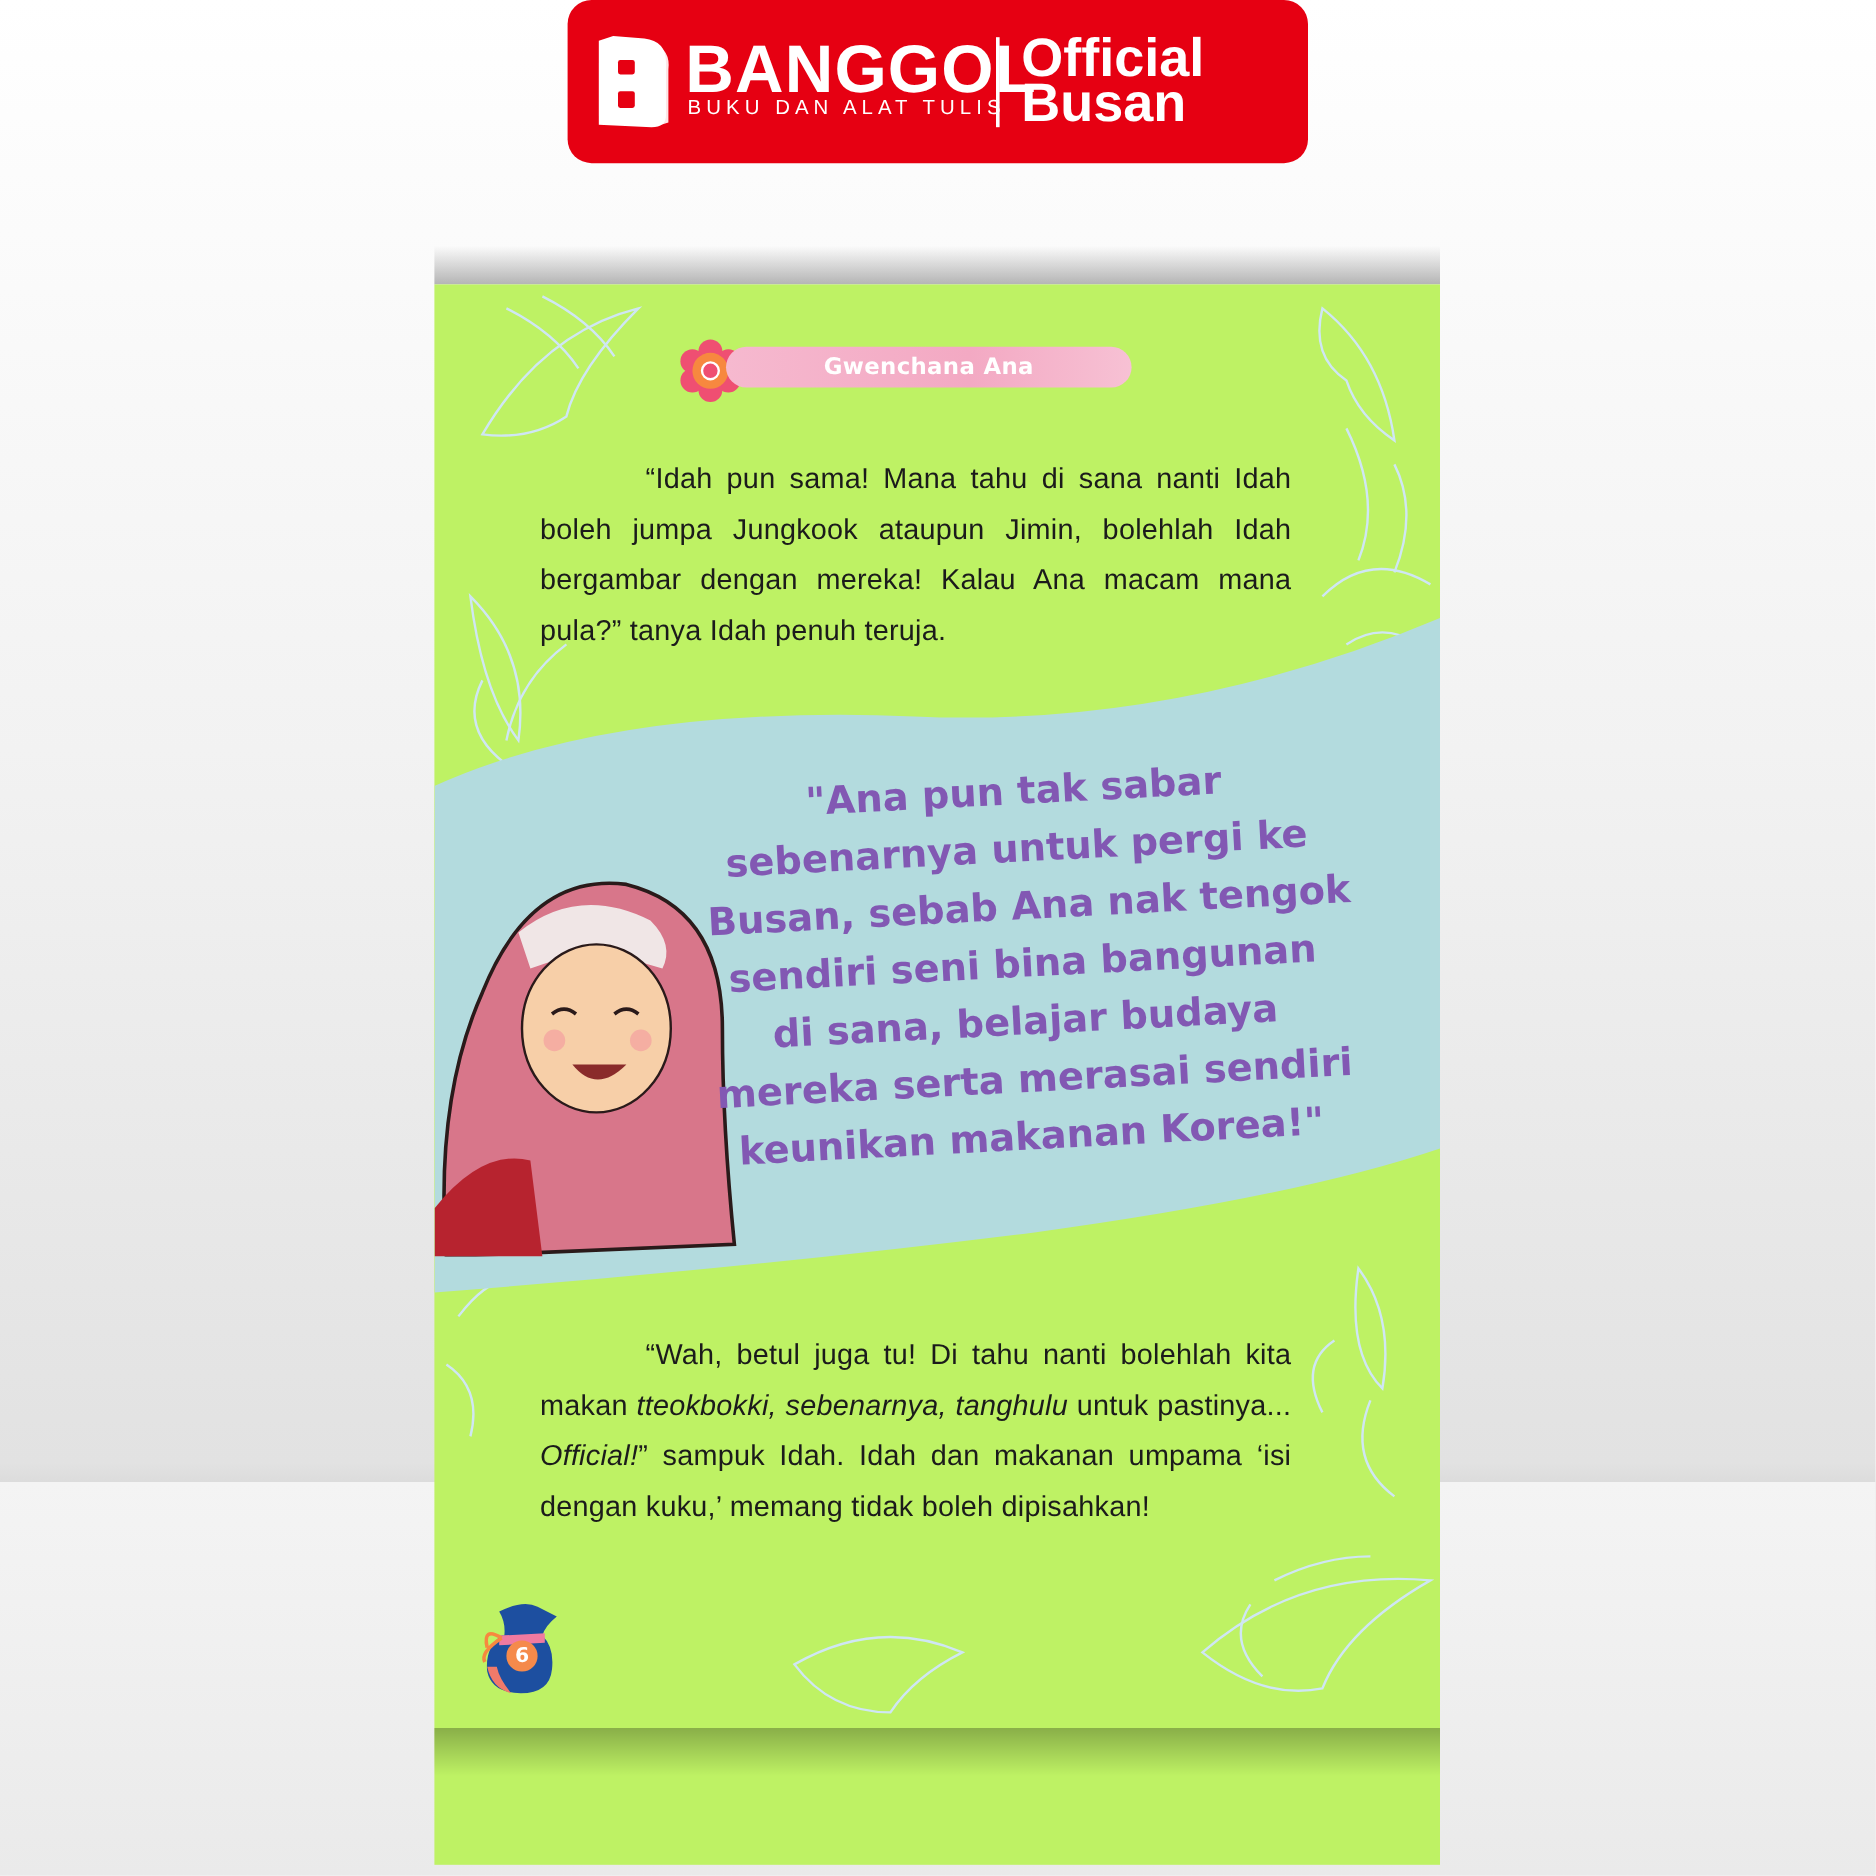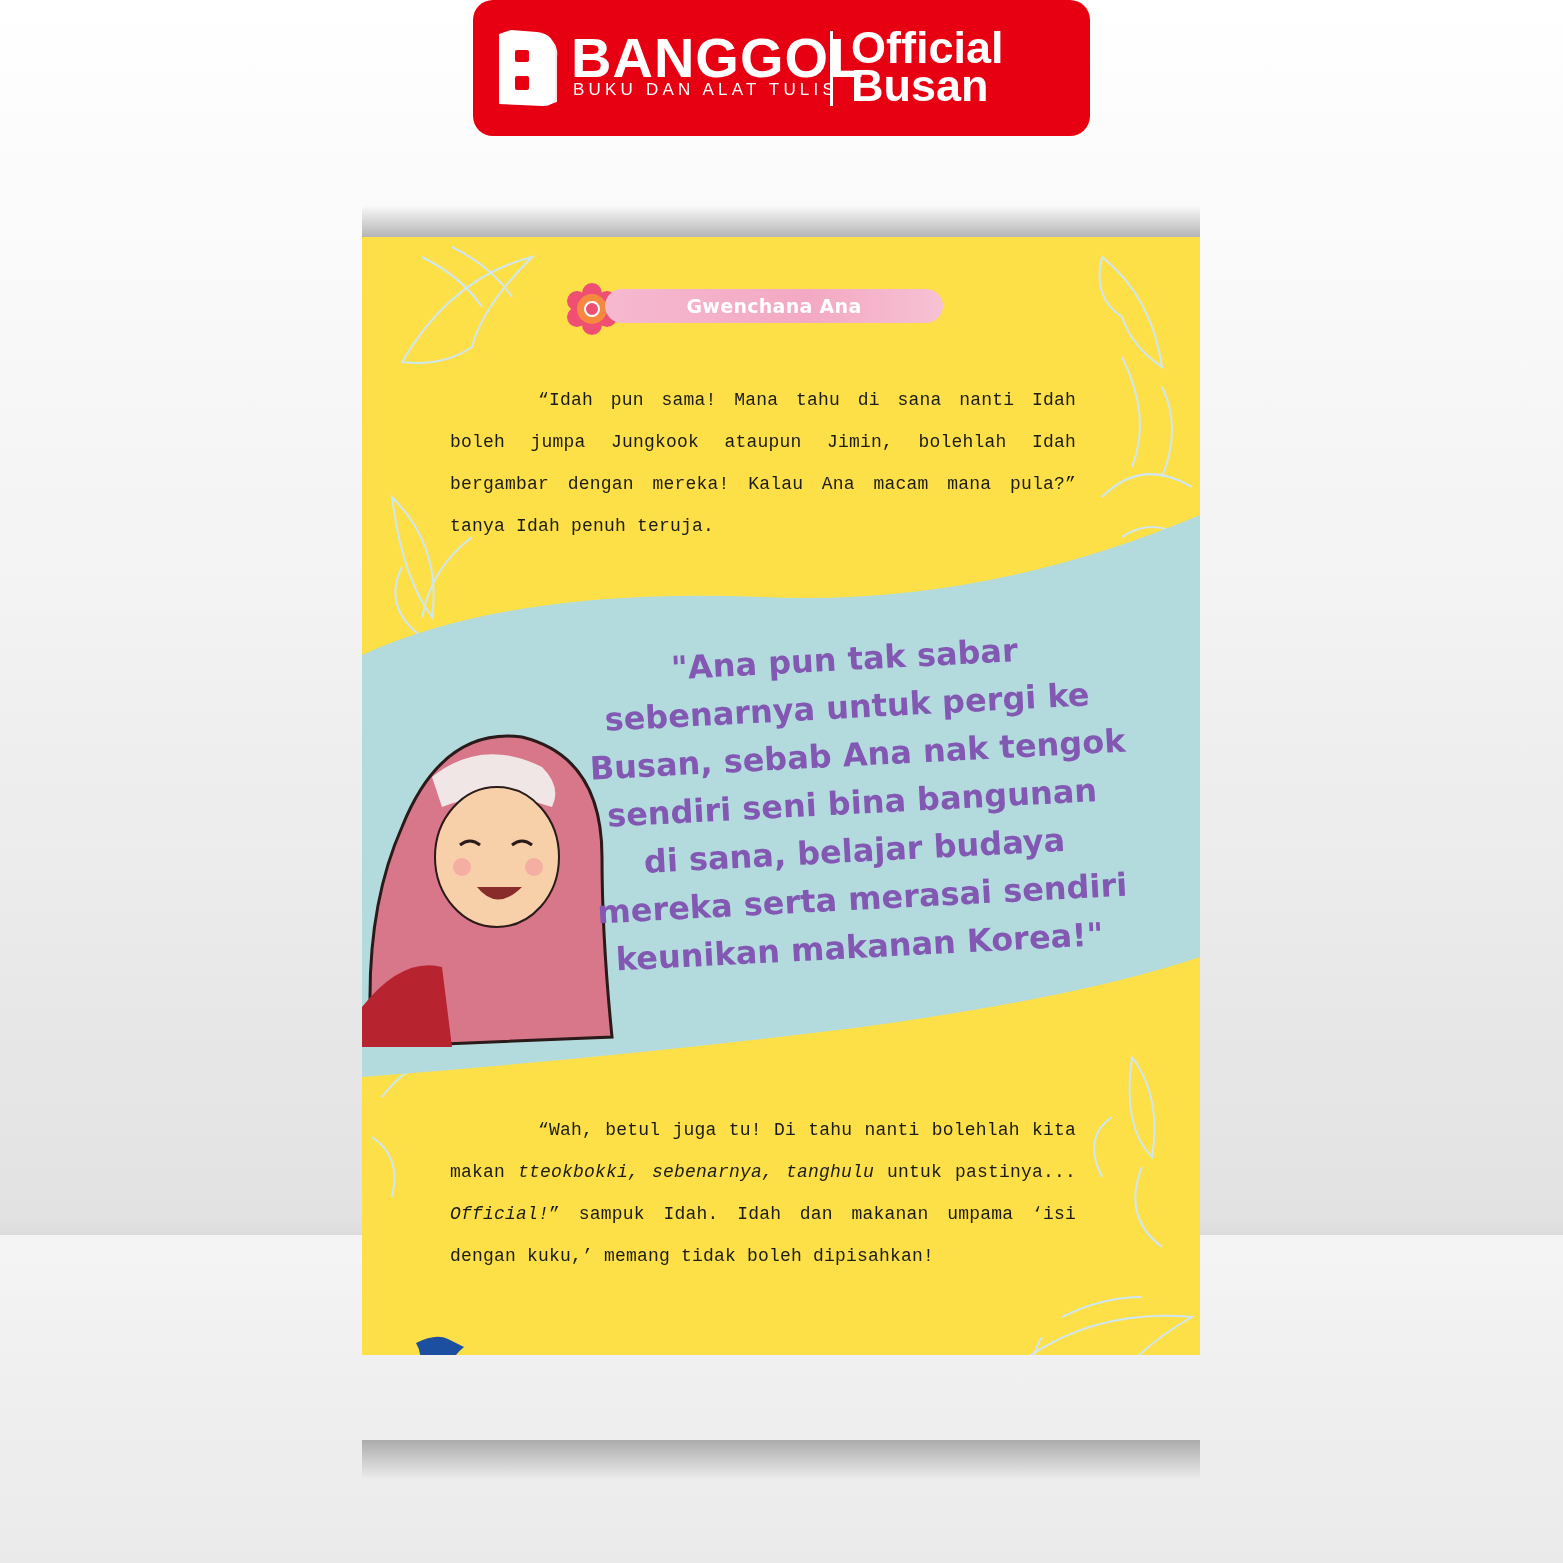--- a/index.html
+++ b/index.html
@@ -38,38 +38,38 @@
   
   .page-shadow-top {
     position: absolute; left: 362px; top: 205px; width: 838px; height: 32px;
     background: linear-gradient(to bottom, rgba(0,0,0,0) 0%, rgba(0,0,0,0.28) 100%);
   }
   .page-shadow-bottom {
     position: absolute; left: 362px; top: 1440px; width: 838px; height: 40px;
     background: linear-gradient(to bottom, rgba(0,0,0,0.28) 0%, rgba(0,0,0,0) 100%);
   }
   .page {
-    position: absolute; left: 362px; top: 237px; width: 838px; height: 1118px;
-    background: #fde047; overflow: hidden;
+    position: absolute; left: 362px; top: 237px; width: 838px; height: 1317px;
+    background: #bef264; overflow: hidden;
   }
   .fishes { position: absolute; left: 0; top: 0; width: 838px; height: 1203px; }
   .wave { position: absolute; left: 0; top: 0; width: 838px; height: 1203px; }
   .chapter-pill {
     position: absolute; left: 243px; top: 52px; width: 338px; height: 34px;
     border-radius: 17px; background: linear-gradient(to right, #f6b9cf, #f3a9c3 60%, #f7c1d4);
   }
   .chapter-title {
     position: absolute; left: 0; top: 0; width: 100%; text-align: center;
     font-family: "DejaVu Sans", sans-serif; font-weight: 700; font-size: 19px; line-height: 34px;
     color: #fff; letter-spacing: 0.3px;
   }
   .flower { position: absolute; left: 203px; top: 45px; width: 54px; height: 54px; }
   .para {
     position: absolute; left: 88px; width: 626px;
-    font-family: Liberation Mono, monospace; font-size: 18px; line-height: 42px;
+    font-family: Liberation Sans, sans-serif; font-size: 24px; line-height: 42px;
     color: #1b1b1b; text-align: justify; letter-spacing: 0.2px;
   }
   .para .indent { display: inline-block; width: 88px; }
   .para1 { top: 142px; }
   .para2 { top: 872px; }
   .para i { font-style: italic; }
   .quote {
     position: absolute; left: 230px; top: 398px; width: 520px;
     font-family: "DejaVu Sans", sans-serif; font-weight: 700; font-size: 32px; line-height: 48px;
     color: #8258b3; text-align: center; transform: rotate(-3deg);

